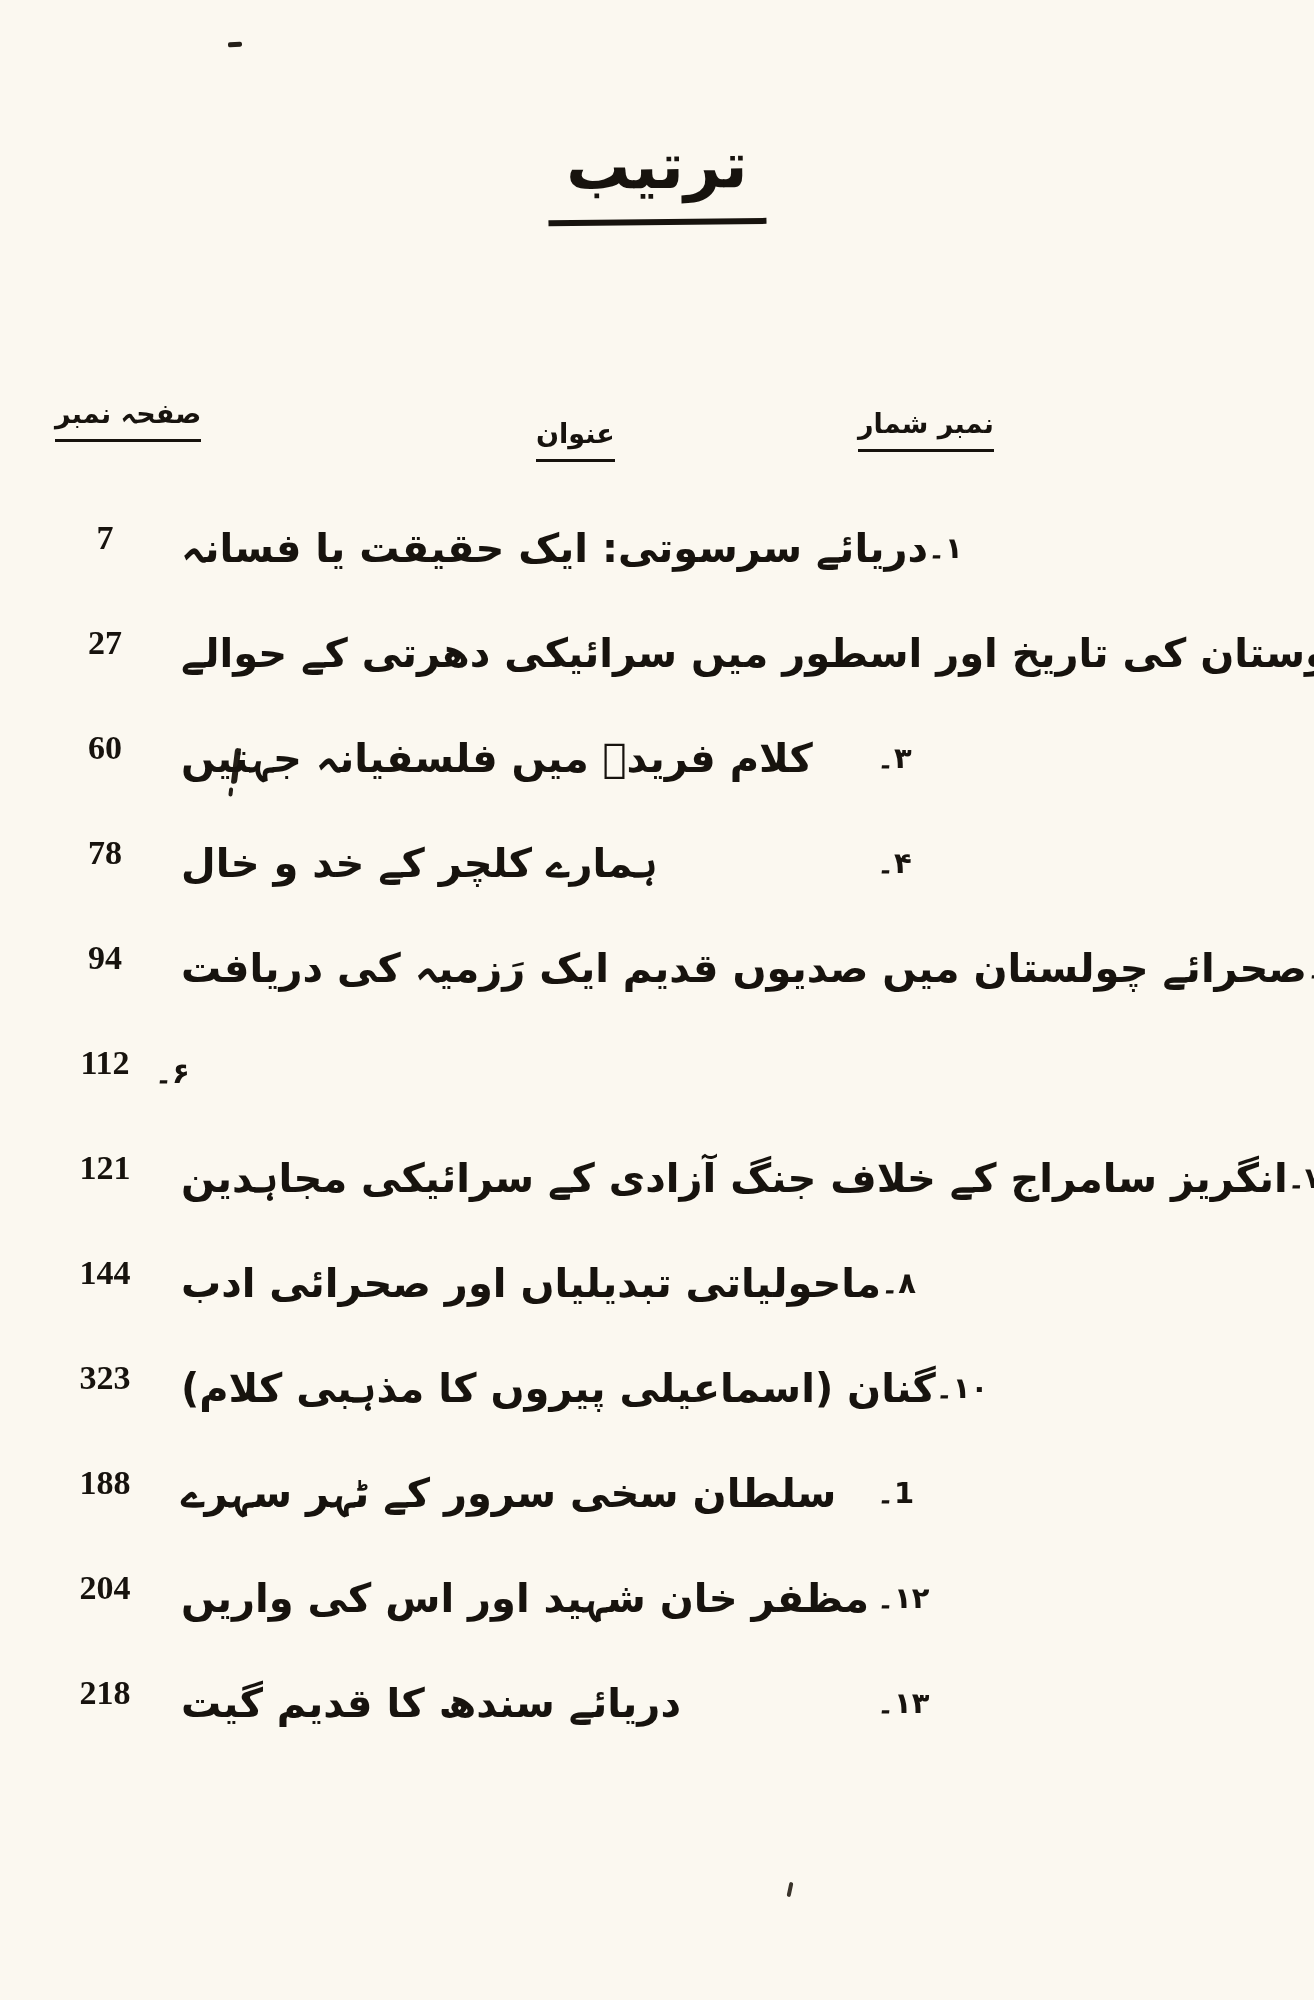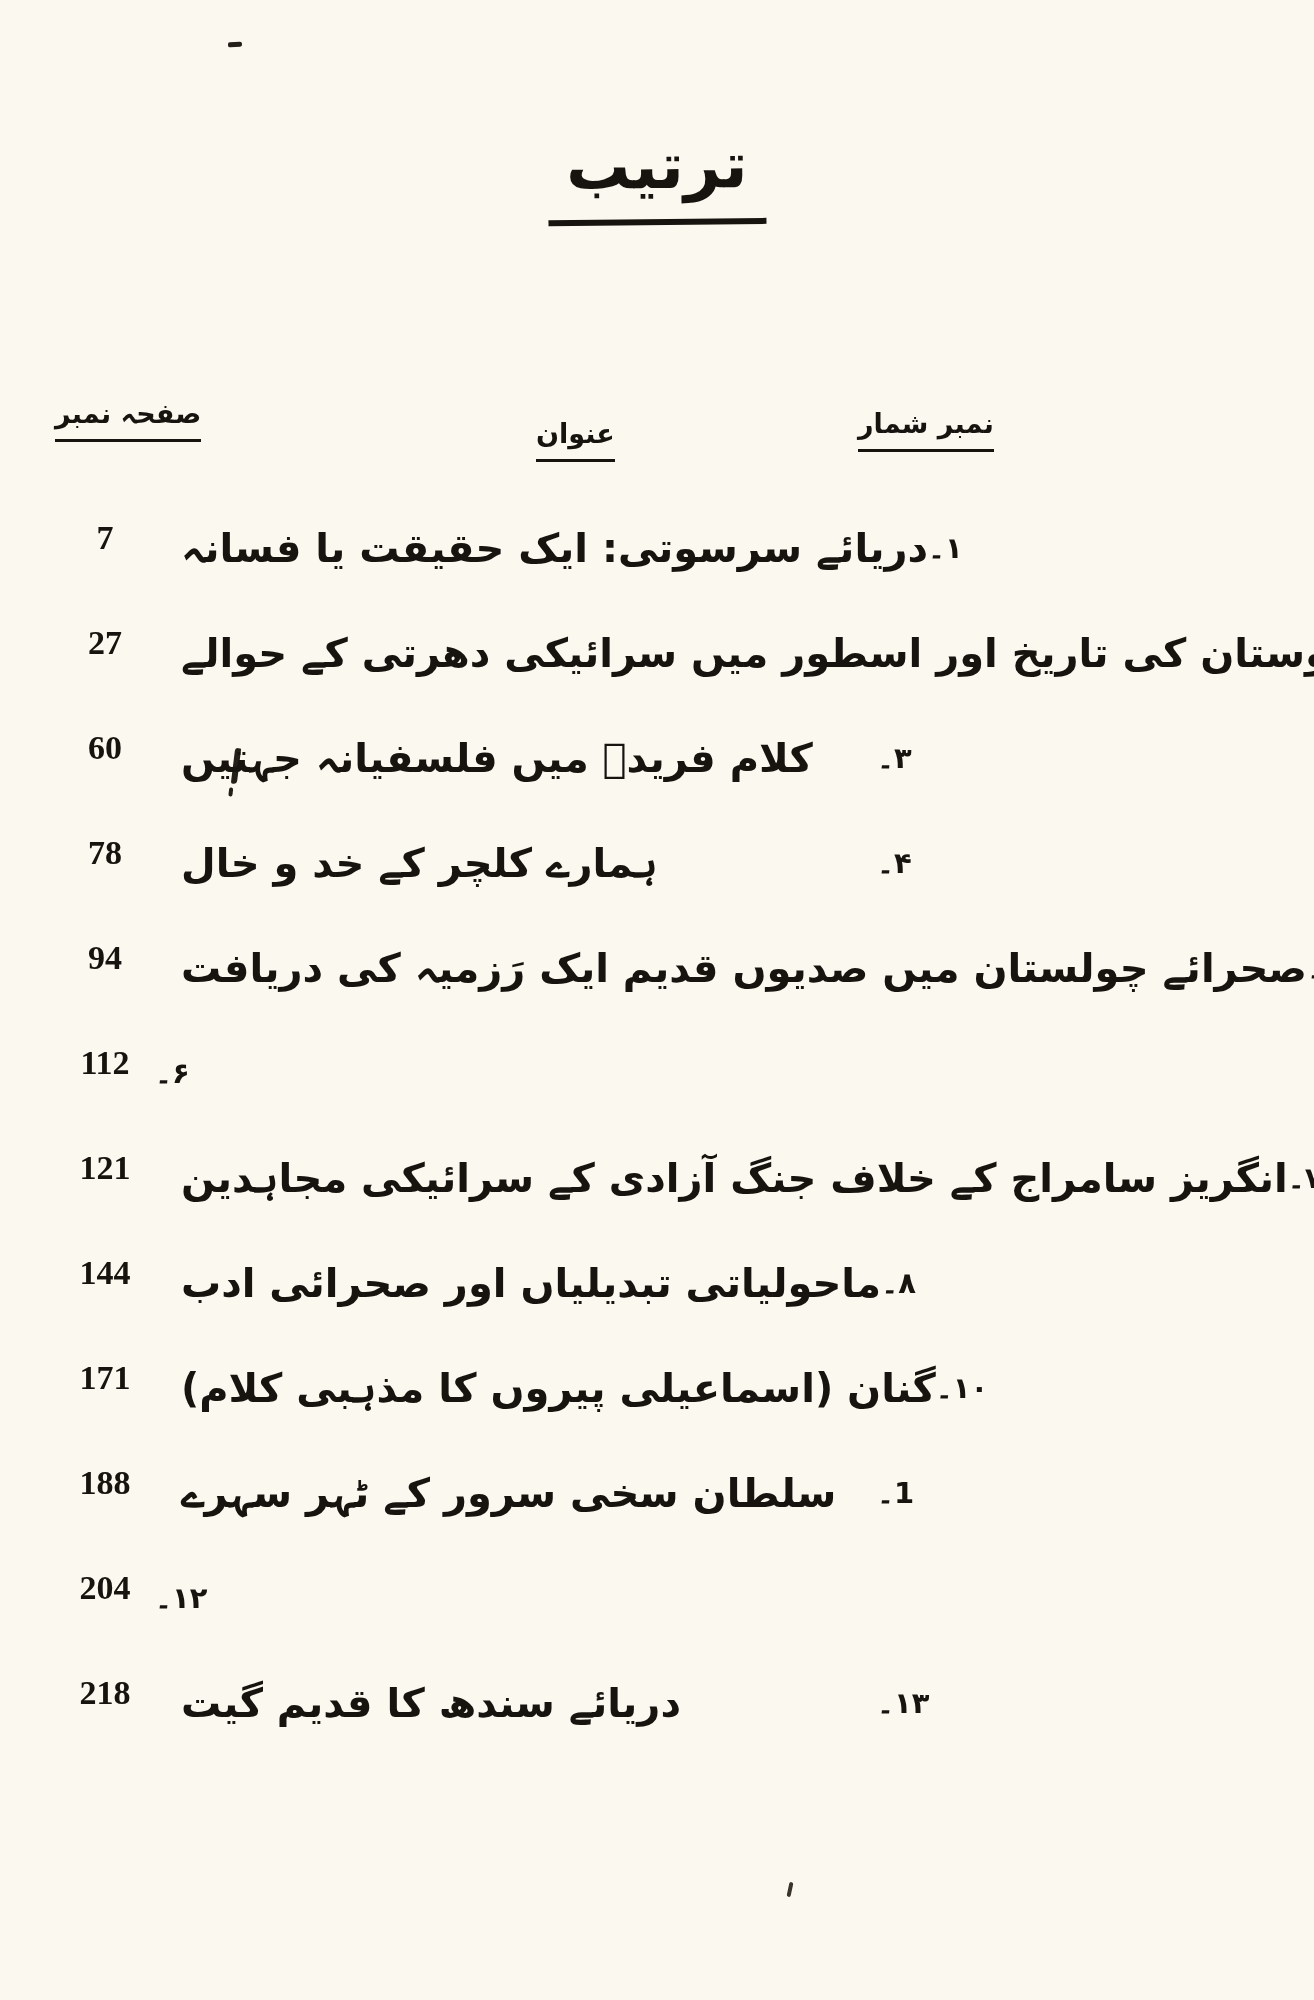--- a/index.html
+++ b/index.html
@@ -198,33 +198,34 @@
     </div>
 
     <div class="row">
       <div class="pagenum">144</div>
       <div class="entry-title"><span class="inner">ماحولیاتی تبدیلیاں اور صحرائی ادب</span></div>
       <div class="serial">۸۔</div>
     </div>
 
 
     <div class="row">
-      <div class="pagenum">171</div>
+      <div class="pagenum">323</div>
       <div class="entry-title"><span class="inner">گنان   (اسماعیلی پیروں کا مذہبی کلام)</span></div>
       <div class="serial">۱۰۔</div>
     </div>
 
     <div class="row">
       <div class="pagenum">188</div>
       <div class="entry-title"><span class="inner">سلطان سخی سرور کے ٹہر سہرے</span></div>
       <div class="serial">1۔</div>
     </div>
 
     <div class="row">
       <div class="pagenum">204</div>
+      <div class="entry-title"><span class="inner">مظفر خان شہید اور اس کی واریں</span></div>
       <div class="serial">۱۲۔</div>
     </div>
 
     <div class="row">
       <div class="pagenum">218</div>
       <div class="entry-title"><span class="inner">دریائے سندھ کا قدیم گیت</span></div>
       <div class="serial">۱۳۔</div>
     </div>
 
   </div>

